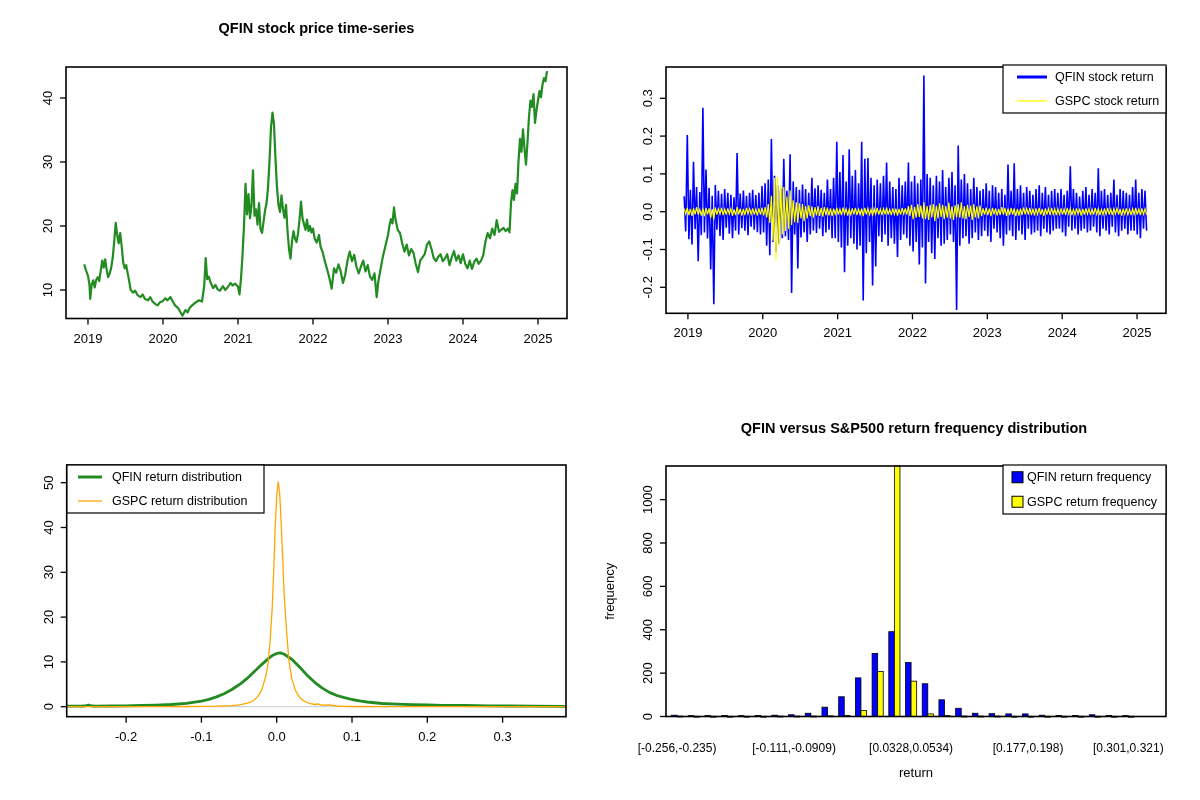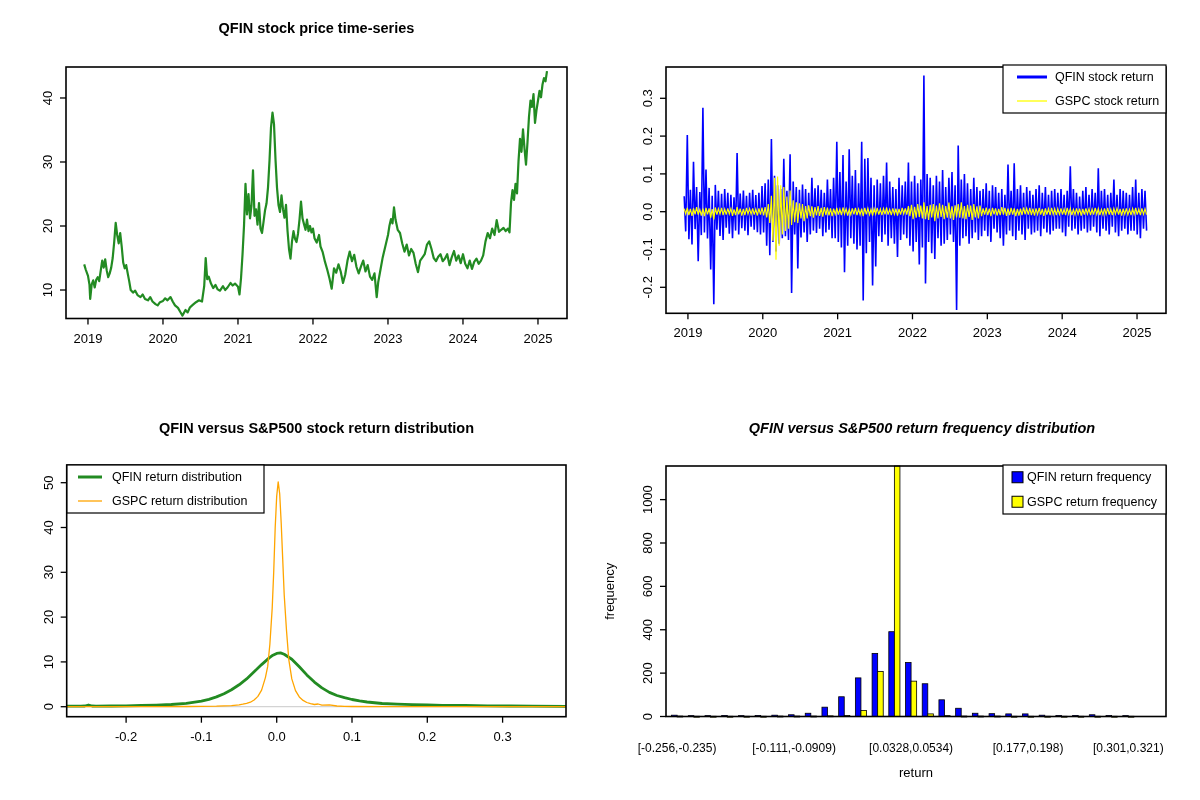--- a/index.html
+++ b/index.html
@@ -3,21 +3,21 @@
 <meta charset="utf-8">
 <style>
   html,body{margin:0;padding:0;background:#ffffff;}
   body{width:1200px;height:800px;font-family:"Liberation Sans",sans-serif;}
   .grid{display:grid;grid-template-columns:600px 600px;grid-template-rows:400px 400px;width:1200px;height:800px;}
   figure{margin:0;position:relative;width:600px;height:400px;}
   .panel-title{position:absolute;top:20px;text-align:center;font-weight:bold;font-size:14.5px;color:#000;}
   .pt-0{left:66px;width:501px;}
   .pt-1{left:66px;width:500px;}
   .pt-2{left:67px;width:499px;}
-  .pt-3{left:72px;width:500px;font-style:italic;}
+  .pt-3{left:64px;width:500px;}
   svg{display:block;position:absolute;left:0;top:0;}
   svg text{font-family:"Liberation Sans",sans-serif;fill:#000;}
   .tick-label{font-size:13px;}
   .bin-label{font-size:12px;}
   .legend-label{font-size:12.5px;}
   .axis-title{font-size:13px;}
 </style>
 </head>
 <body>
 
@@ -97,21 +97,20 @@
         <g>
           <rect x="403" y="65" width="163" height="48" fill="#fff" stroke="#000" stroke-width="1.2"></rect>
           <line x1="417" x2="447" y1="77" y2="77" stroke="#0000FF" stroke-width="3"></line>
           <text x="455" y="81.2" class="legend-label">QFIN stock return</text>
           <line x1="417" x2="447" y1="101" y2="101" stroke="#FFFF00" stroke-width="1.3"></line>
           <text x="455" y="105.2" class="legend-label">GSPC stock return</text>
         </g>
       </svg>
   </figure>
   <figure class="panel">
-    <div class="panel-title pt-2">QFIN versus S&amp;P500 stock return distribution</div>
     <svg width="600" height="400" viewBox="0 0 600 400">
         <g>
           <line x1="66.7" x2="566" y1="306.7090601637593" y2="306.7090601637593" stroke="#C8C8C8" stroke-width="1"></line>
           <path d="M66.6 306.2L73.4 306.2L80.9 306.1L84.7 306.0L88.5 305.0L92.2 306.0L96.0 306.1L111.1 306.0L126.1 305.8L141.2 305.5L156.2 305.1L171.3 304.5L186.3 303.3L201.4 301.1L208.9 299.3L216.5 296.9L224.0 293.7L231.5 289.7L239.1 284.8L246.6 278.9L254.1 271.8L261.6 264.6L269.2 257.9L272.9 255.2L276.7 253.4L280.5 252.9L284.2 254.3L291.8 259.2L299.3 266.8L306.8 274.9L314.4 282.1L321.9 287.9L329.4 292.4L336.9 295.5L344.5 297.7L352.0 299.5L359.5 300.9L367.1 302.0L382.1 303.5L397.2 304.2L412.2 304.7L427.3 304.9L442.4 305.3L465.0 305.5L487.5 305.8L510.1 306.0L532.7 306.1L565.8 306.3" fill="none" stroke="#228B22" stroke-width="2.8" stroke-linejoin="round"></path>
           <path d="M66.6 306.6L126.1 306.6L163.8 306.6L186.3 306.5L201.4 306.4L216.5 306.2L224.0 305.9L231.5 305.6L239.1 304.9L242.8 304.2L246.6 303.3L250.4 302.2L254.1 300.0L257.9 296.4L261.6 290.1L265.4 277.6L267.7 266.4L269.9 244.0L272.2 208.1L273.7 172.3L275.2 127.5L276.7 96.1L278.2 81.8L279.7 93.9L281.2 123.0L282.7 158.9L284.2 194.7L286.5 230.5L288.8 259.7L291.8 278.9L295.5 290.6L299.3 296.9L303.1 300.4L306.8 302.5L310.6 303.6L314.4 304.5L318.1 304.0L321.9 305.1L329.4 304.9L336.9 306.0L344.5 306.4L352.0 306.5L389.7 306.6L427.3 306.6L502.6 306.6L565.8 306.6" fill="none" stroke="#FFA500" stroke-width="1.3" stroke-linejoin="round"></path>
         </g>
         <rect x="66.7" y="65" width="499.3" height="251.7" fill="none" stroke="#000" stroke-width="1.6"></rect>
         <g>
           <line x1="126.1099984919318" x2="126.1099984919318" y1="316.7" y2="322.7" stroke="#000" stroke-width="1.3"></line>
           <text x="126.1099984919318" y="340.7" text-anchor="middle" class="tick-label">-0.2</text>

